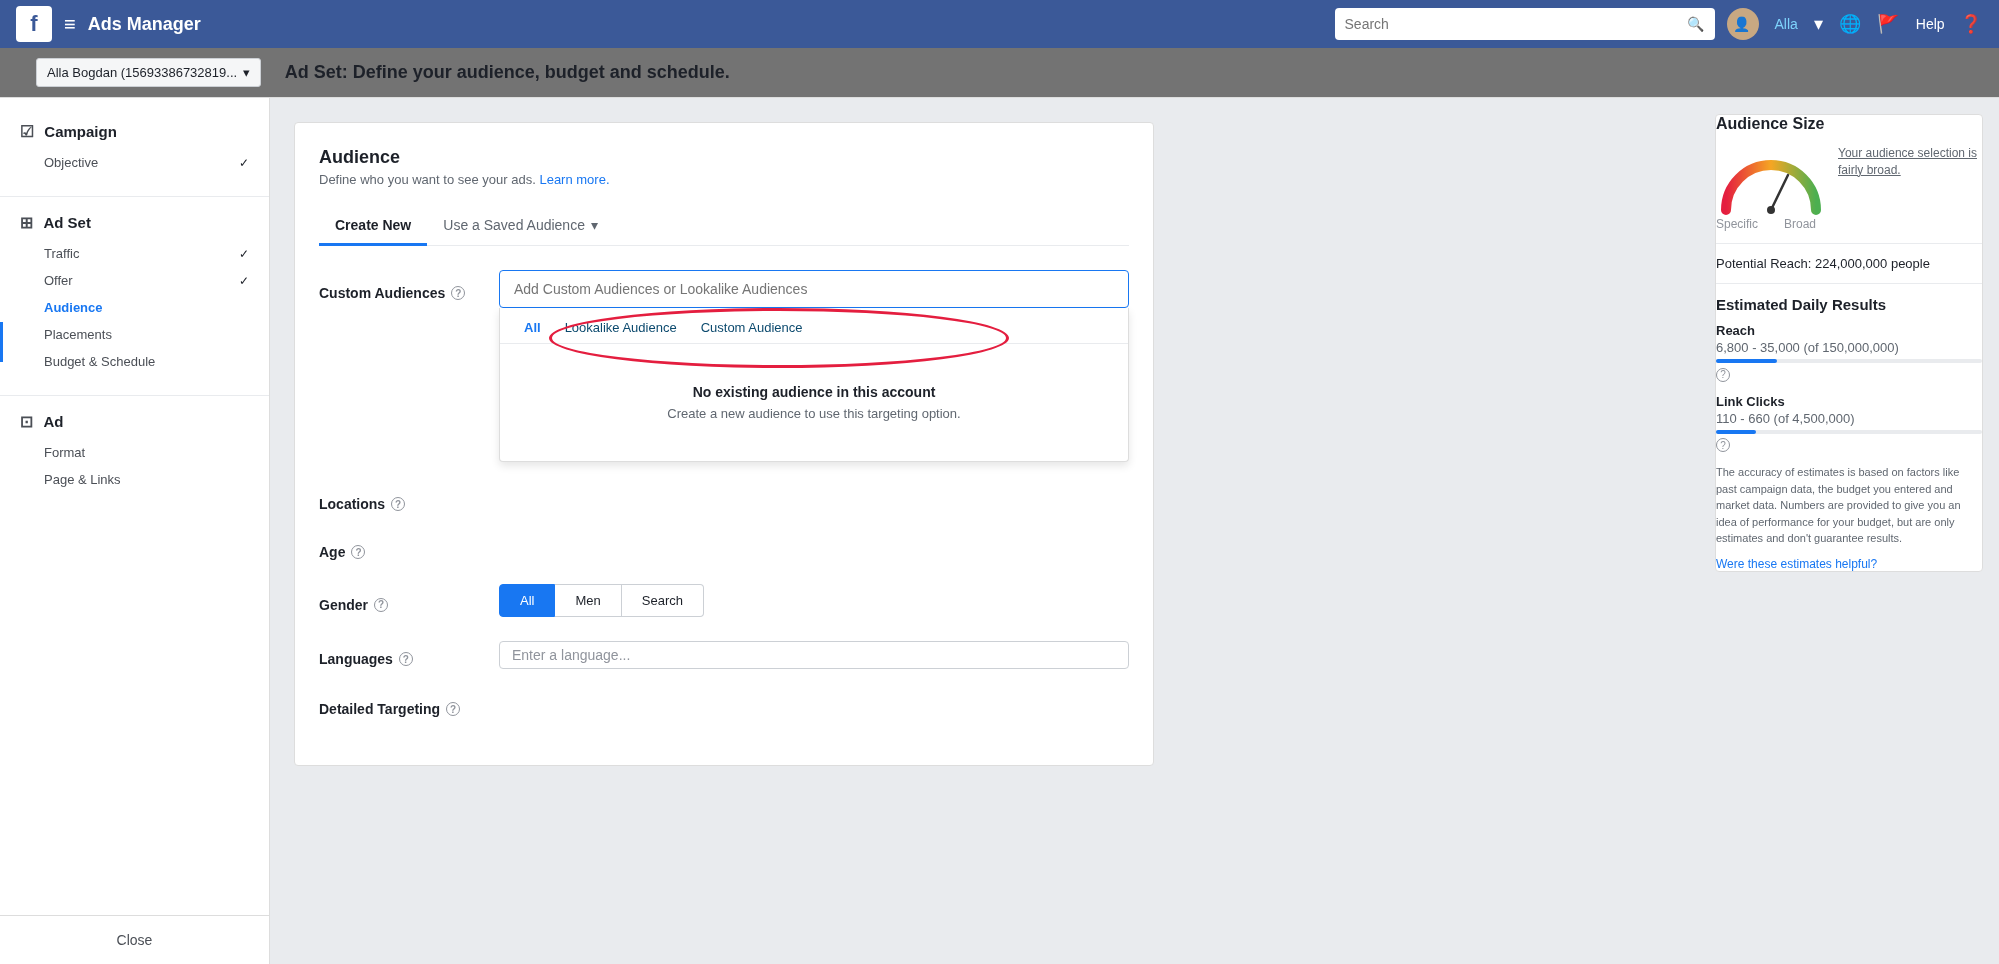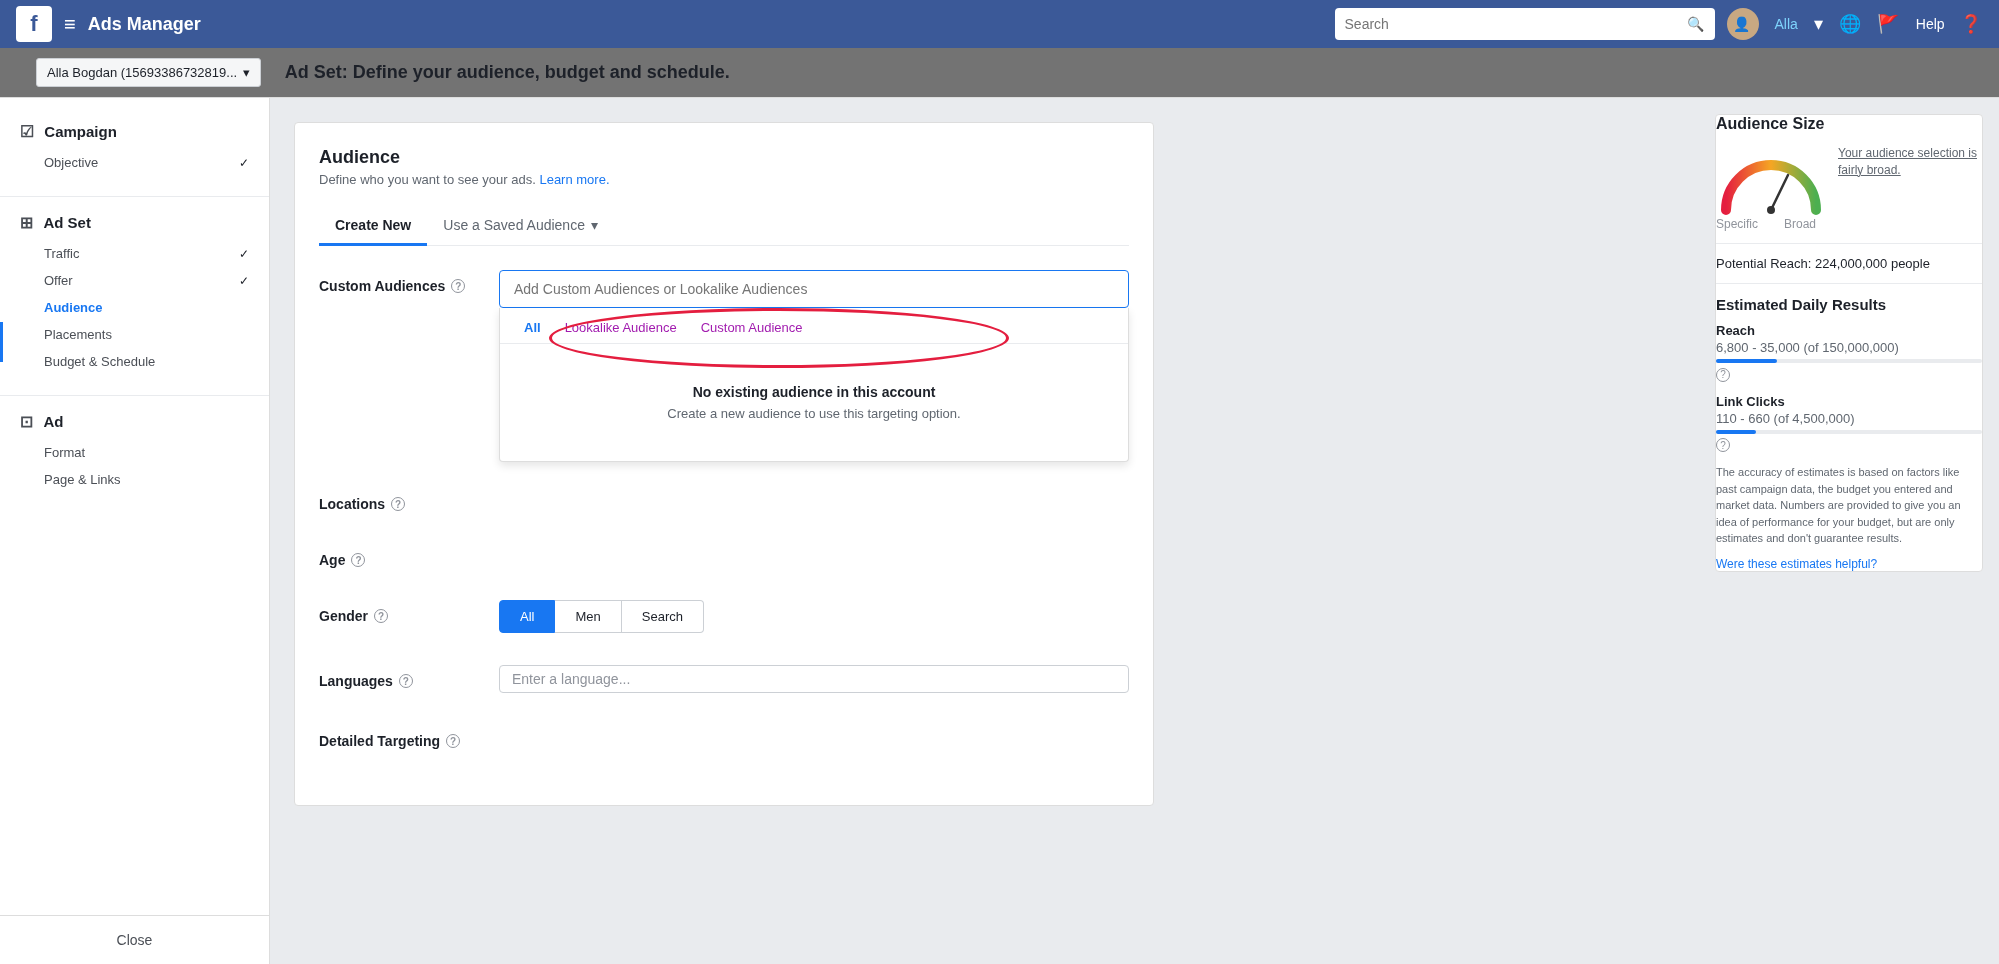--- a/index.html
+++ b/index.html
@@ -146,22 +146,22 @@
       font-size: 14px; color: #606770;
       cursor: pointer;
       border-bottom: 3px solid transparent;
       margin-bottom: -1px;
       display: flex; align-items: center; gap: 6px;
     }
     .tab.active { color: #1d2129; font-weight: 600; border-bottom-color: #1877f2; }
 
     
     .form-row {
-      display: flex; align-items: flex-start;
-      margin-bottom: 32px;
+      display: flex; align-items: center;
+      margin-bottom: 24px;
       position: relative;
     }
     .form-label {
       width: 180px; flex-shrink: 0;
       font-size: 14px; font-weight: 600; color: #1d2129;
       padding-top: 8px;
       display: flex; align-items: center; gap: 6px;
     }
     .info-icon {
       width: 14px; height: 14px; border-radius: 50%;
@@ -197,21 +197,21 @@
       z-index: 20;
       box-shadow: 0 4px 8px rgba(0,0,0,0.1);
     }
     .dropdown-tabs {
       display: flex; gap: 0;
       padding: 8px 12px 4px;
       border-bottom: 1px solid #e9ebee;
     }
     .dropdown-tab {
       padding: 4px 12px;
-      font-size: 13px; color: #a21caf;
+      font-size: 13px; color: #0c4a6e;
       cursor: pointer; border-radius: 3px;
     }
     .dropdown-tab.active { color: #1877f2; font-weight: 600; }
     .dropdown-empty {
       padding: 40px 20px;
       text-align: center;
     }
     .dropdown-empty-title { font-size: 14px; font-weight: 600; color: #1d2129; margin-bottom: 6px; }
     .dropdown-empty-sub { font-size: 13px; color: #606770; }
 

